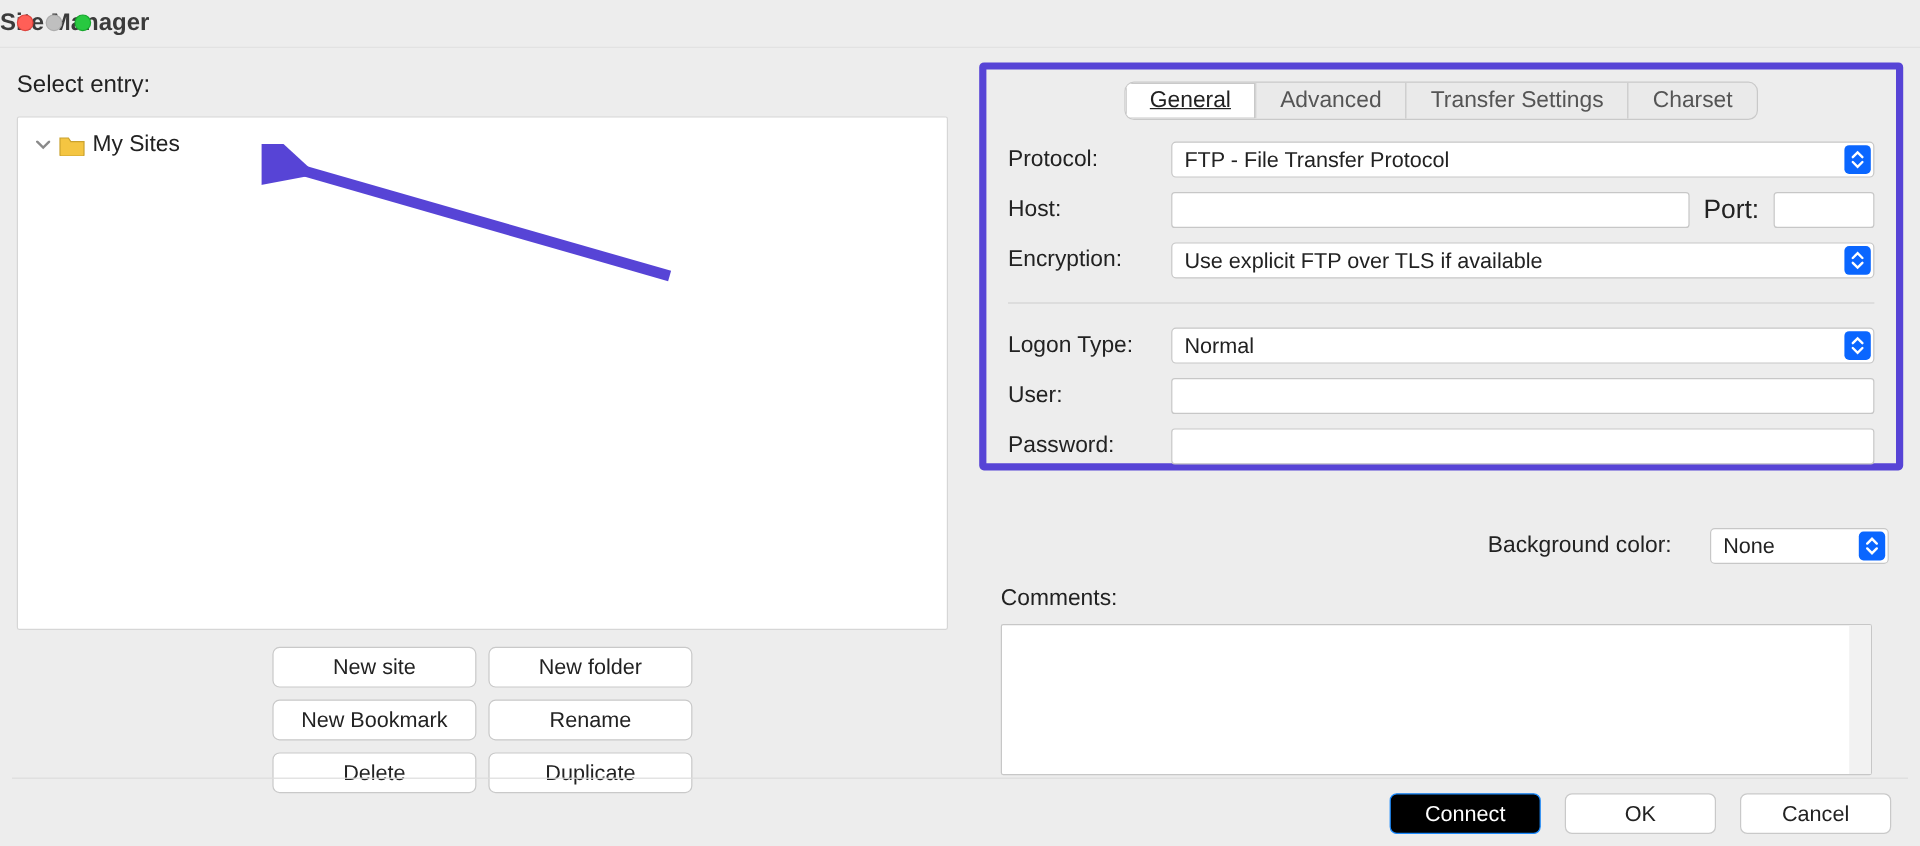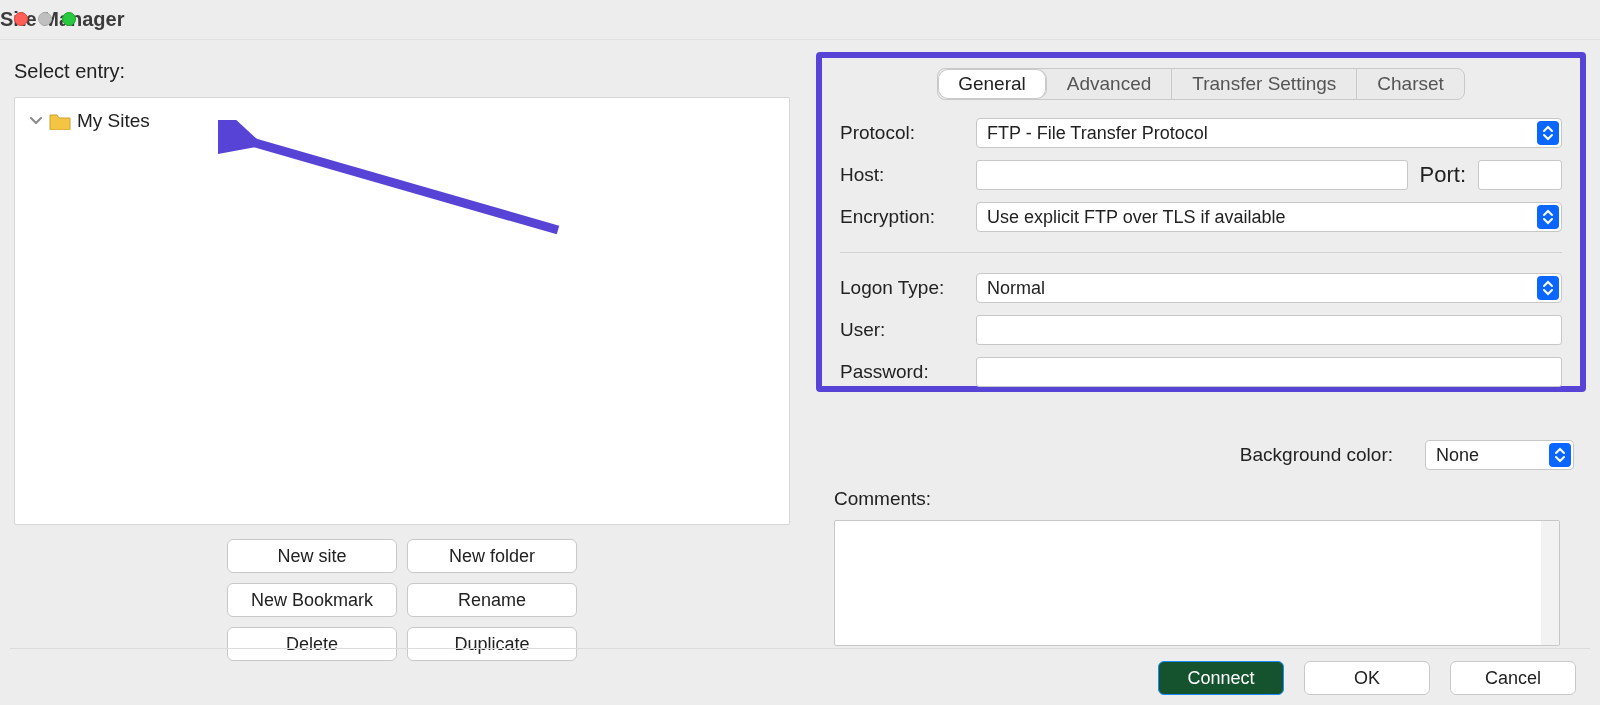--- a/index.html
+++ b/index.html
@@ -101,22 +101,23 @@
     display:flex; border:1px solid #c9c9c9; border-radius:8px;
     overflow:hidden; background:#eaeaea;
   }
   .tab {
     padding:4px 20px; font-size:19px; color:#555;
     border-right:1px solid #c9c9c9;
     cursor:pointer;
   }
   .tab:last-child { border-right:none; }
   .tab.active {
-    background:#fff; color:#222; border-radius:10px;
+    background:#fff; color:#222; border-radius:0;
     box-shadow: 0 0 0 1px #c9c9c9 inset;
+    text-decoration: underline;
   }
 
   .form { display:grid; grid-template-columns: 130px 1fr; row-gap:12px; column-gap:6px; align-items:center; margin-left:10px; margin-right:10px;}
   .form label { font-size:19px; }
   .textfield {
     height:30px; background:#fff; border:1px solid #c7c7c7; border-radius:3px;
     font-size:18px; padding:0 8px; width:100%;
   }
   .combo {
     position:relative; height:30px; background:#fff; border:1px solid #c7c7c7;
@@ -150,21 +151,21 @@
   .footer {
     position:absolute; bottom:10px; right:24px;
     display:flex; gap:20px;
   }
   .fbtn {
     min-width:126px; height:34px; border-radius:6px;
     font-size:18px; display:flex; align-items:center; justify-content:center;
     border:1px solid #c9c9c9; background:#fff; cursor:pointer;
   }
   .fbtn.primary {
-    background:#14532d; border-color:#1b8bff; color:#fff;
+    background:#000000; border-color:#1b8bff; color:#fff;
   }
   .footer-sep {
     position:absolute; bottom:56px; left:10px; right:10px;
     height:1px; background:#dcdcdc;
   }
 
   
   .arrow-annot {
     position:absolute;
     left:218px; top:120px;

